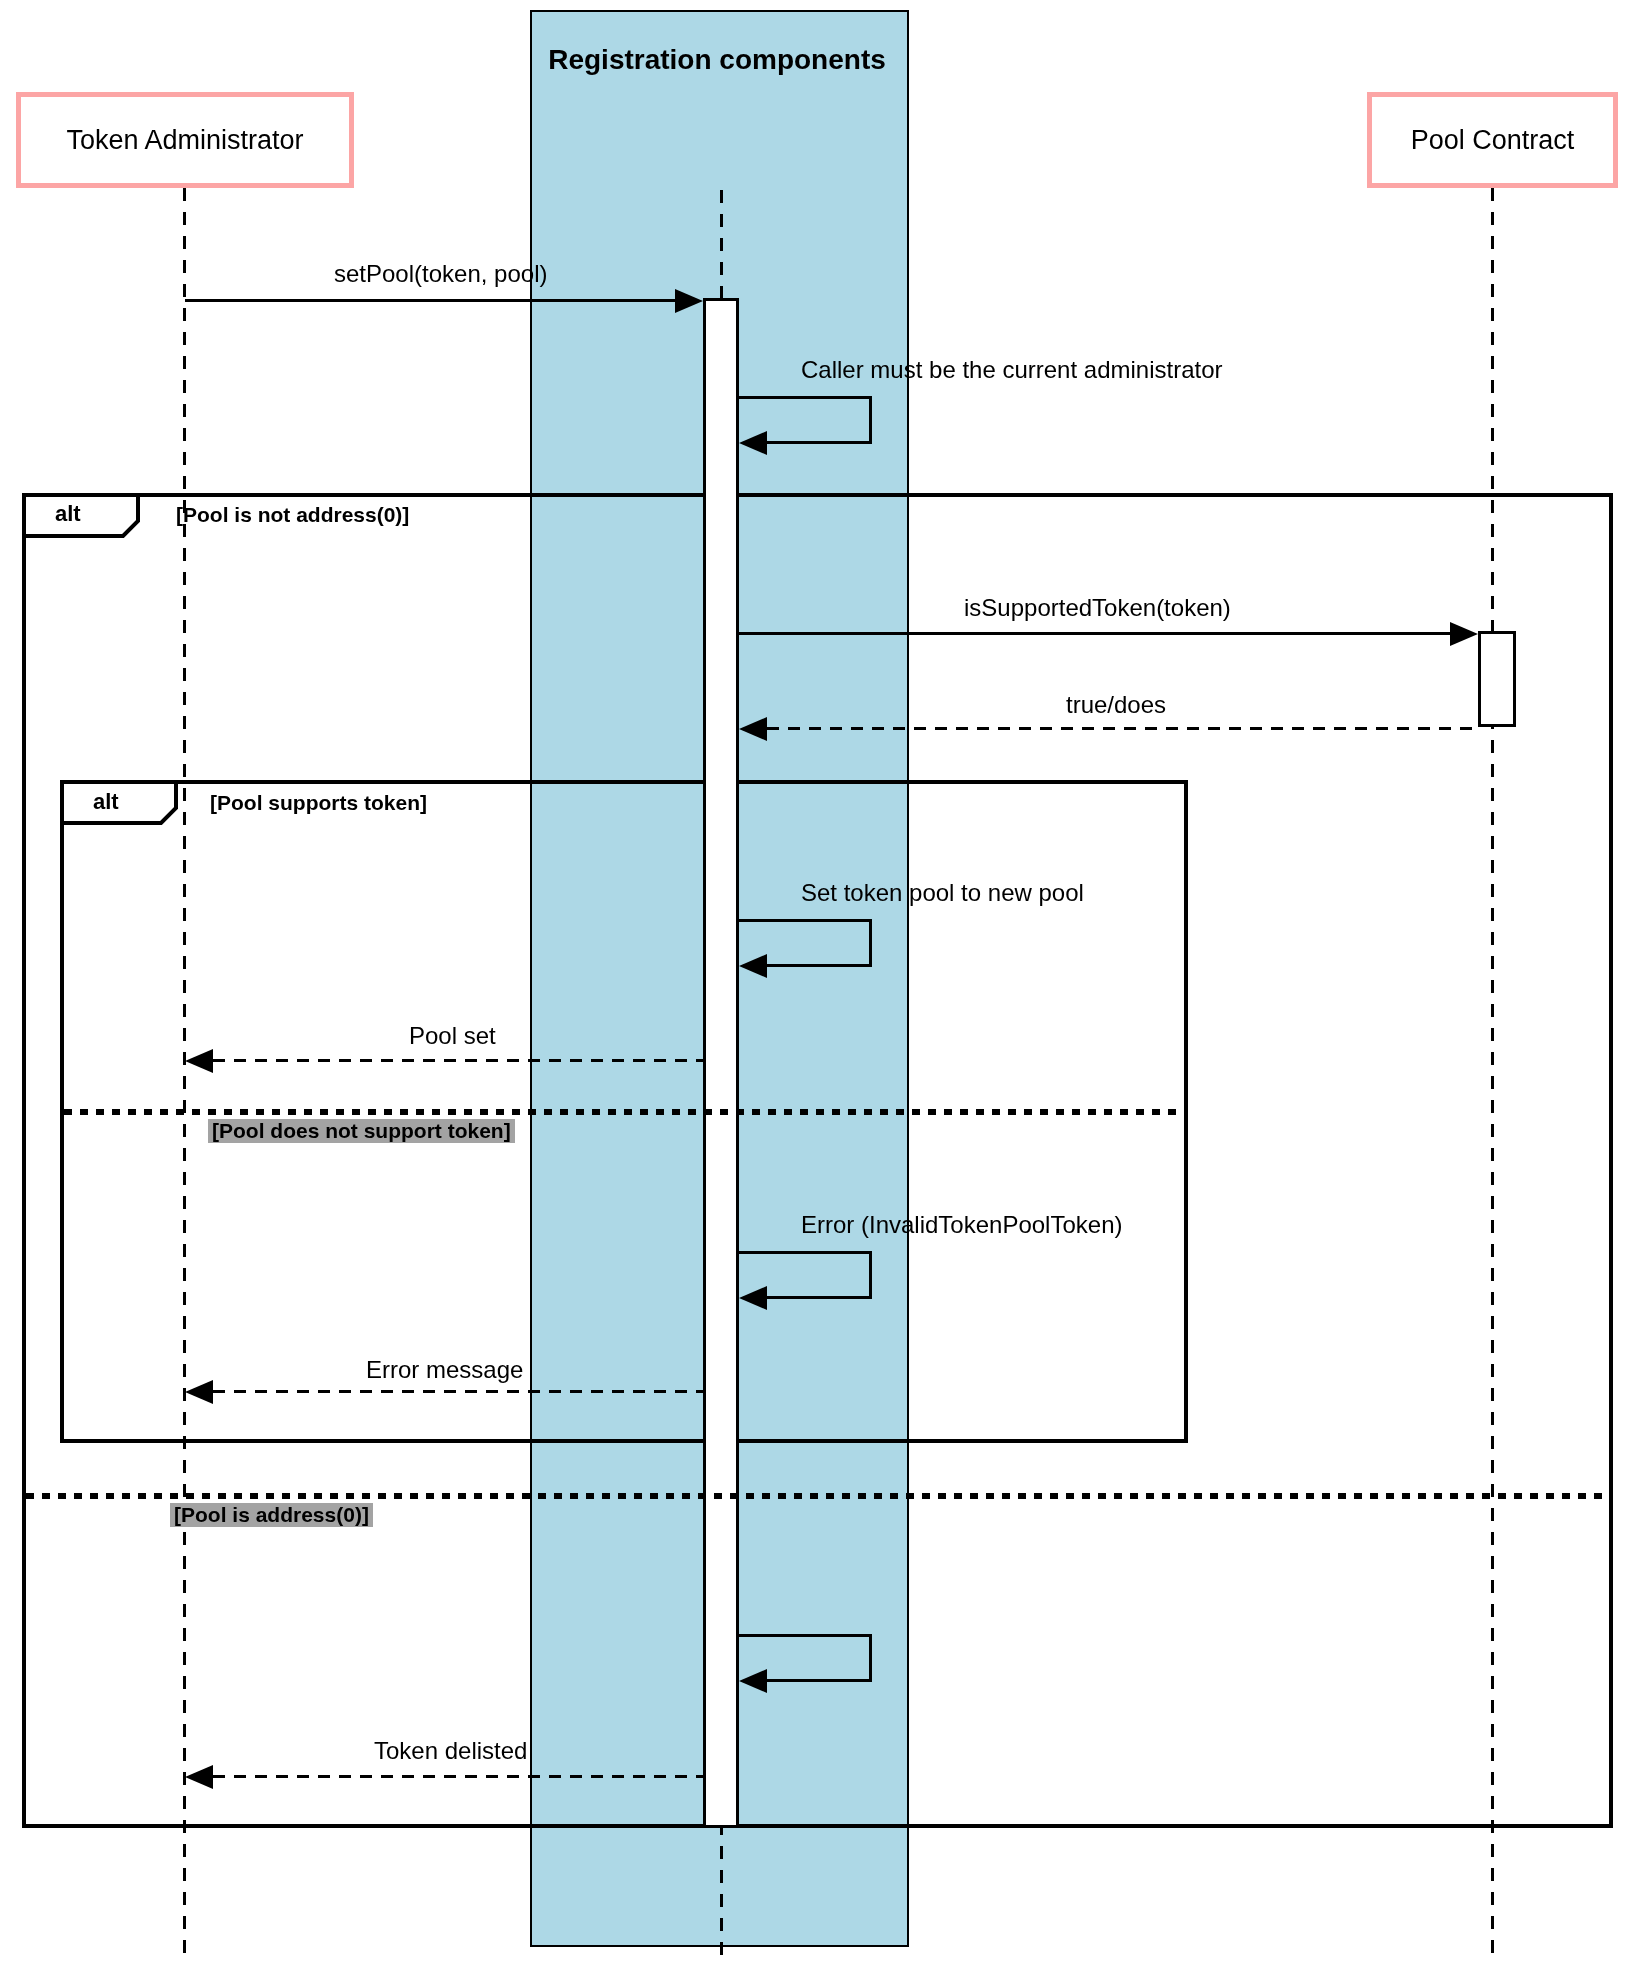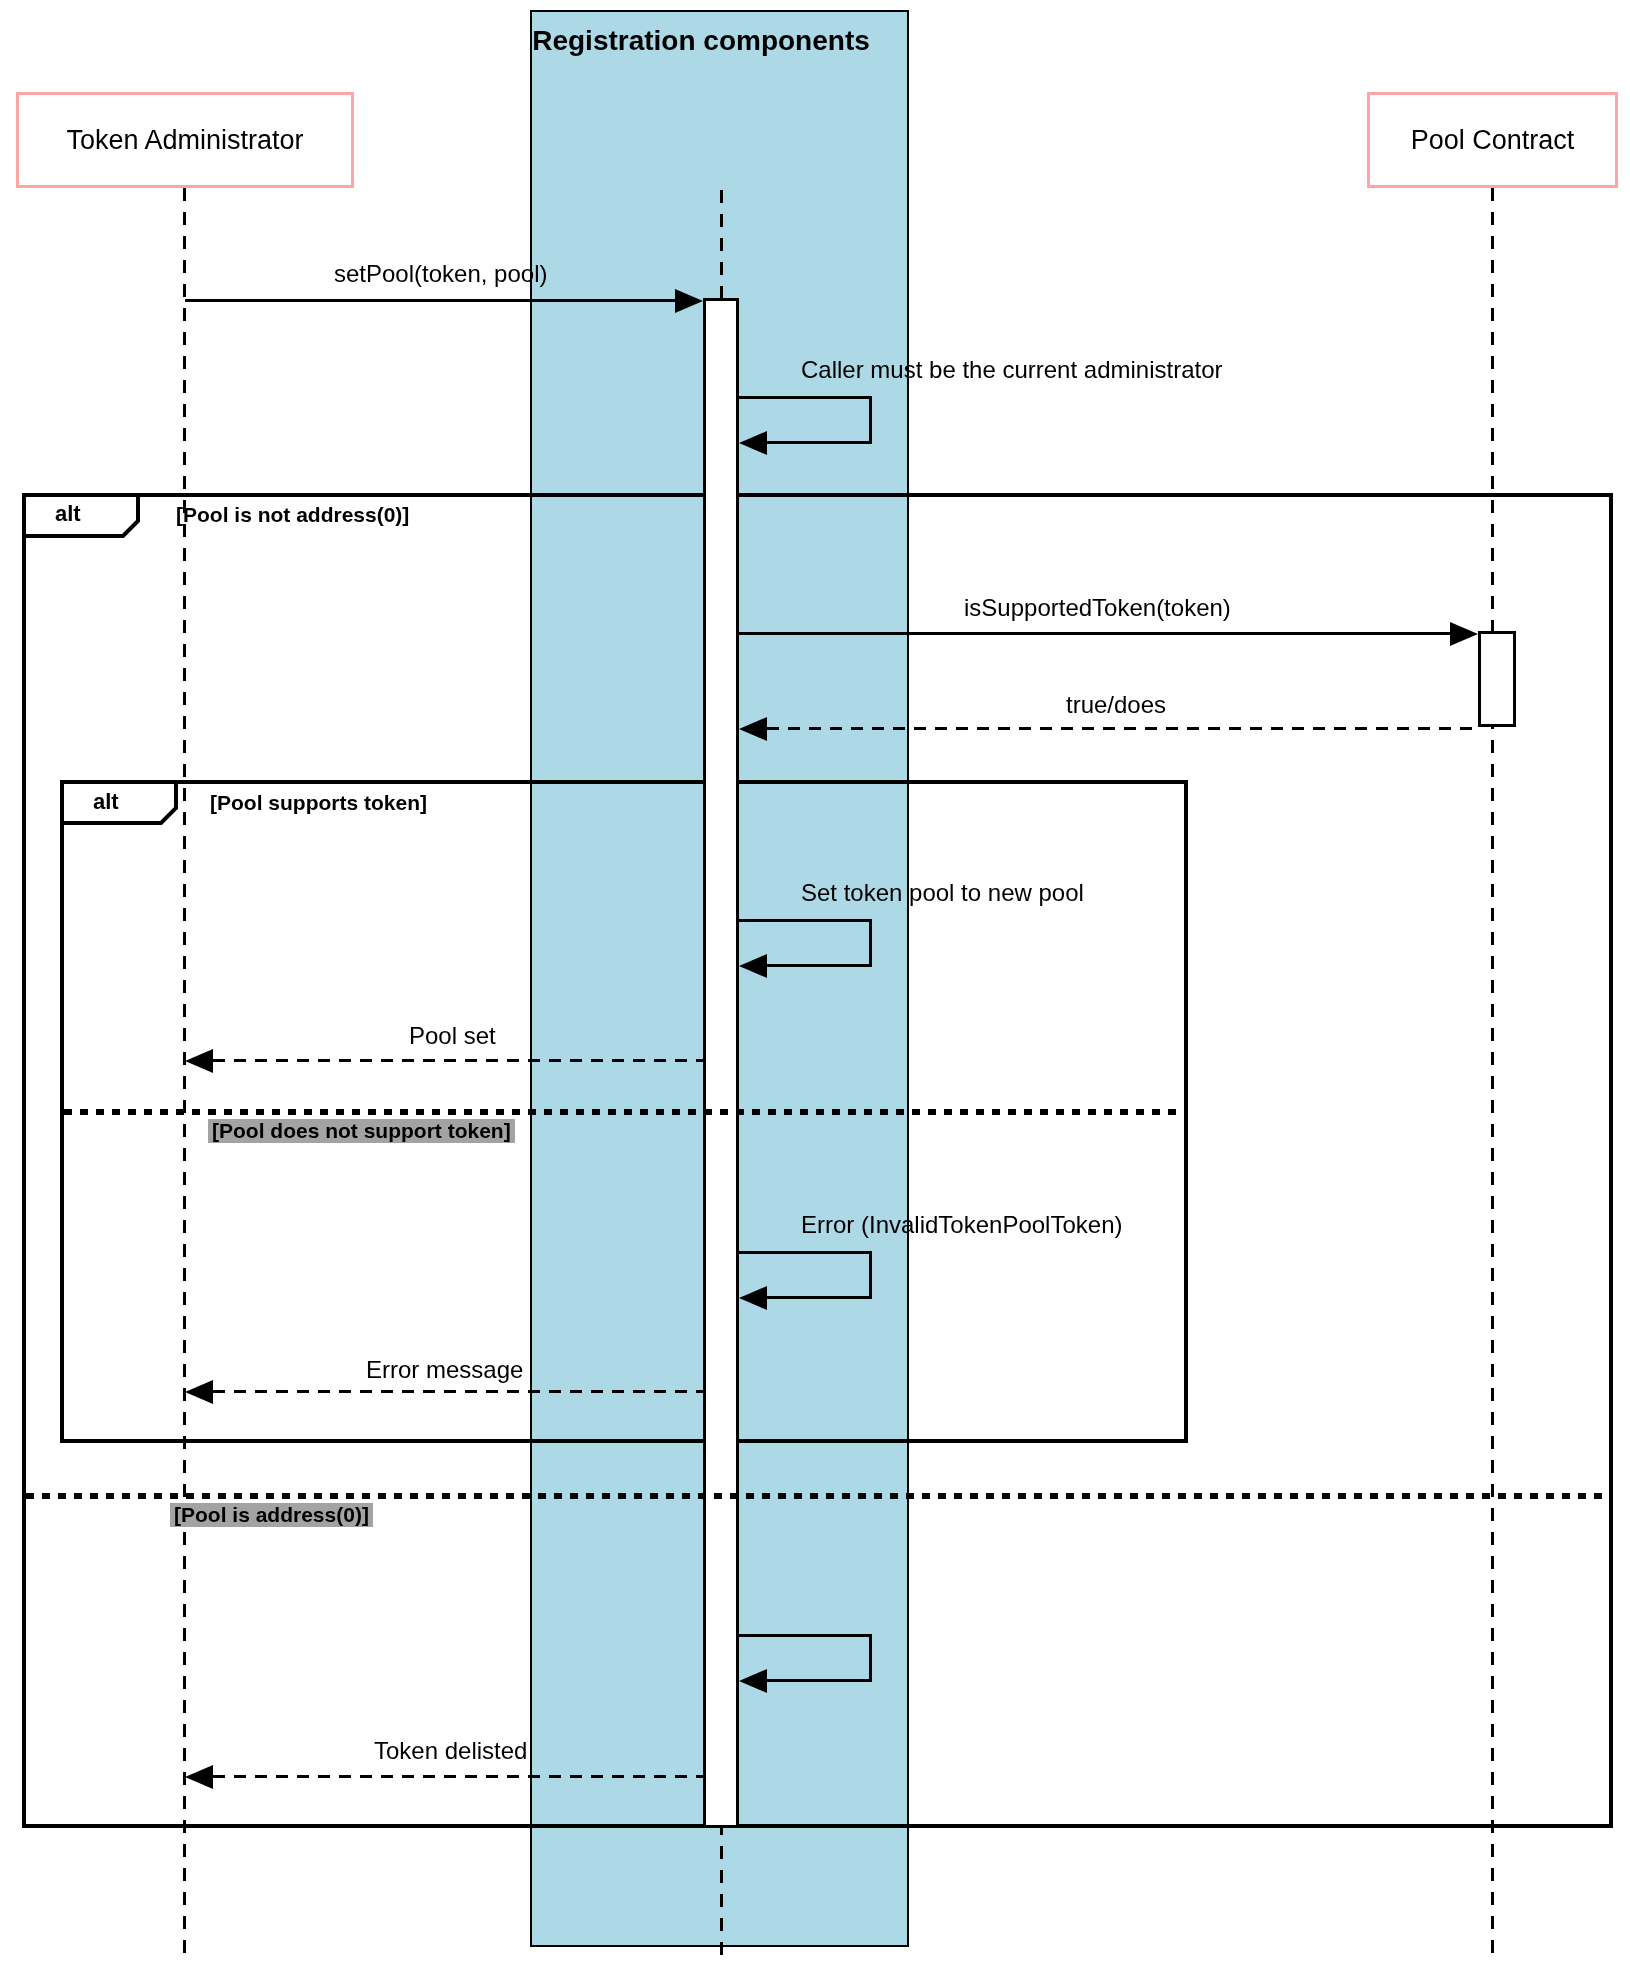--- a/index.html
+++ b/index.html
@@ -41,21 +41,21 @@
     position:absolute;z-index:5;
     font-size:22px;font-weight:bold;white-space:nowrap;
   }
   .cond{
     position:absolute;z-index:6;
     font-size:21px;font-weight:bold;white-space:nowrap;
   }
   .cond.bg{background:#a3a3a3;padding:0 4px;}
   .participant{
     position:absolute;
-    background:#fff;border:3px solid #fca5a5;
+    background:#fff;border:5px solid #fca5a5;
     box-sizing:border-box;
     display:flex;align-items:center;justify-content:center;
     font-size:27px;white-space:nowrap;
     z-index:3;
   }
   .activation{
     position:absolute;
     background:#fff;border:3px solid #000;
     box-sizing:border-box;
     z-index:3;
@@ -86,21 +86,21 @@
     position:absolute;z-index:6;
     font-size:24px;white-space:nowrap;margin-left:20px;
   }
 </style>
 </head>
 <body>
 
 <div class="canvas">
 
   <div class="band" style="left:530px;top:10px;width:379px;height:1937px;"></div>
-  <div class="band-title" style="left:530px;top:25px;width:342px;">Registration components</div>
+  <div class="band-title" style="left:530px;top:44px;width:342px;padding-left:16px;">Registration components</div>
 
   <div class="lifeline" style="left:183px;top:188px;height:1774px;"></div>
   <div class="lifeline" style="left:720px;top:190px;height:1772px;"></div>
   <div class="lifeline" style="left:1491px;top:188px;height:1774px;"></div>
 
   <div class="frame" style="left:22px;top:493px;width:1591px;height:1335px;"></div>
   <svg class="pentagon" style="left:22px;top:493px;" width="118" height="45" viewBox="0 0 118 45">
     <polygon points="2,2 116,2 116,28 101,43 2,43" fill="#ffffff" stroke="#000000" stroke-width="4"></polygon>
   </svg>
   <span class="alt-op" style="left:55px;top:501px;">alt</span>

